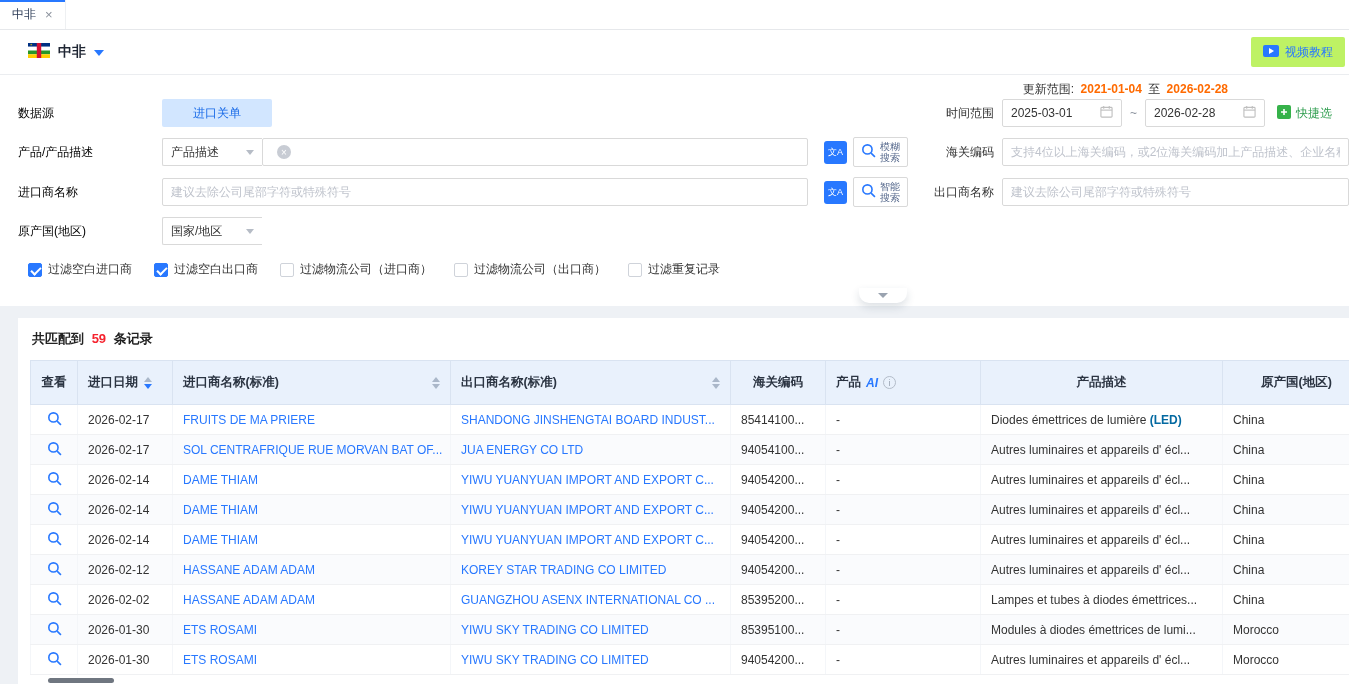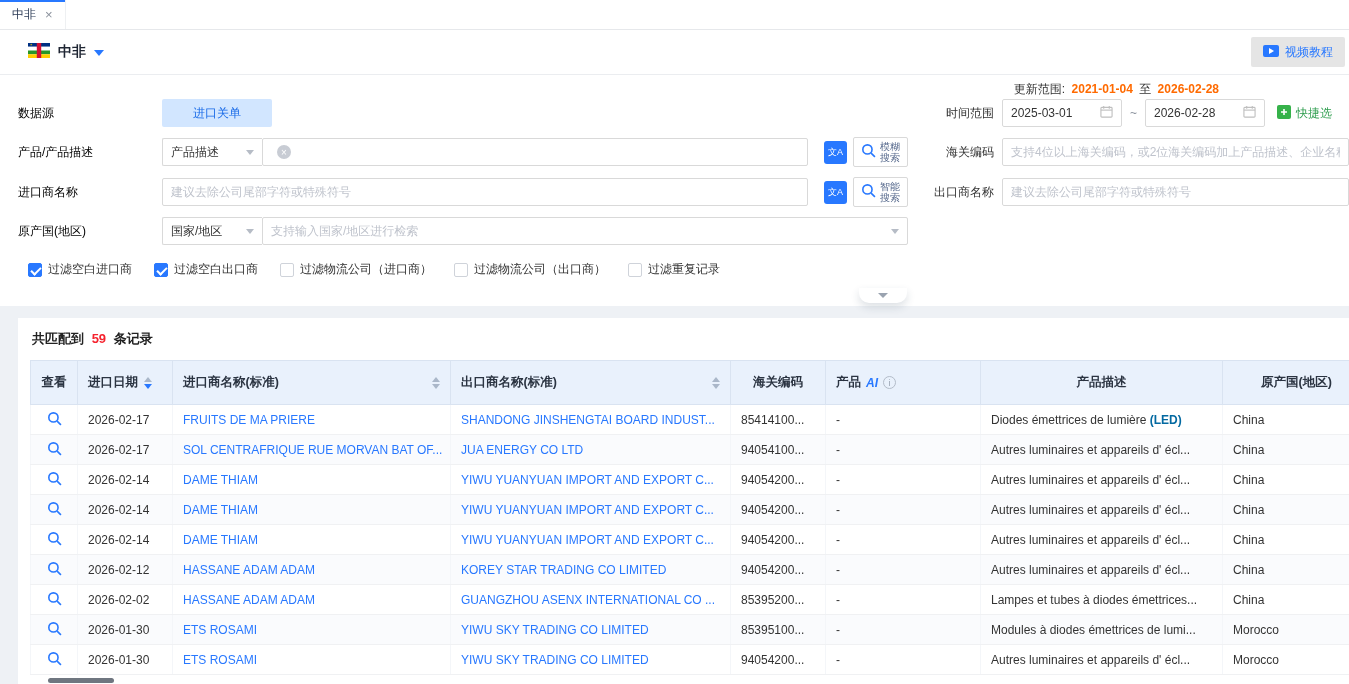--- a/index.html
+++ b/index.html
@@ -14,26 +14,26 @@
   .tab::before { content:""; position:absolute; left:0; right:0; top:0; height:2px; background:#2878ff; }
   .tab-close { color:#8a919c; font-size:13px; line-height:1; }
 
   
   .pagehead { height:45px; background:#fff; display:flex; align-items:center; justify-content:space-between;
     padding:0 4px 0 28px; border-bottom:1px solid #ebedf0; flex:none; }
   .head-left { display:flex; align-items:center; gap:8px; }
   .title { font-size:14px; font-weight:bold; color:#1f2633; }
   .chev-dn { width:0; height:0; border-left:5px solid transparent; border-right:5px solid transparent;
     border-top:6px solid #2878ff; margin-top:2px; }
-  .video-btn { background:#e5e5e5; color:#2878ff; border:none; height:30px; padding:0 12px;
+  .video-btn { background:#bef264; color:#2878ff; border:none; height:30px; padding:0 12px;
     display:flex; align-items:center; gap:6px; font-size:12px; border-radius:2px; cursor:pointer; flex:none; }
 
   
   .filter { background:#fff; position:relative; padding:24px 0 0; flex:none; }
-  .update-range { position:absolute; top:6px; right:127px; font-size:12px; color:#333; white-space:nowrap; }
+  .update-range { position:absolute; top:6px; right:118px; font-size:12px; color:#333; white-space:nowrap; }
   .update-range .orange { color:#ff6a00; font-weight:bold; margin:0 3px; }
 
   .frow { display:flex; align-items:center; margin-bottom:10px; }
   .fleft { width:908px; display:flex; align-items:center; flex:none; }
   .flabel { width:136px; margin-right:8px; color:#000000; flex:none;margin-left:18px; }
   .fright { flex:1; display:flex; align-items:center; min-width:0; overflow:hidden; }
   .flabel-r { width:86px; text-align:right; margin-right:8px; flex:none; color:#333; }
 
   .ctrl { height:28px; border:1px solid #d9d9d9; border-radius:2px; background:#fff;
     display:flex; align-items:center; padding:0 8px; }
@@ -251,24 +251,20 @@
           <input type="text" placeholder="建议去除公司尾部字符或特殊符号" style="">
         </div>
       </div>
     </div>
 
     <div class="frow">
       <div class="fleft">
         <div class="flabel">原产国(地区)</div>
         <div class="ctrl sel w-sel">
           <span>国家/地区</span>
-          <span class="sel-chev"></span>
-        </div>
-        <div class="ctrl txtinput orig-input">
-          <input type="text" placeholder="支持输入国家/地区进行检索" style="">
           <span class="sel-chev"></span>
         </div>
       </div>
       <div class="fright"></div>
     </div>
 
     <div class="cb-row">
       <div class="cb-item">
         <span class="cb-box checked"></span>
         <span>过滤空白进口商</span>

